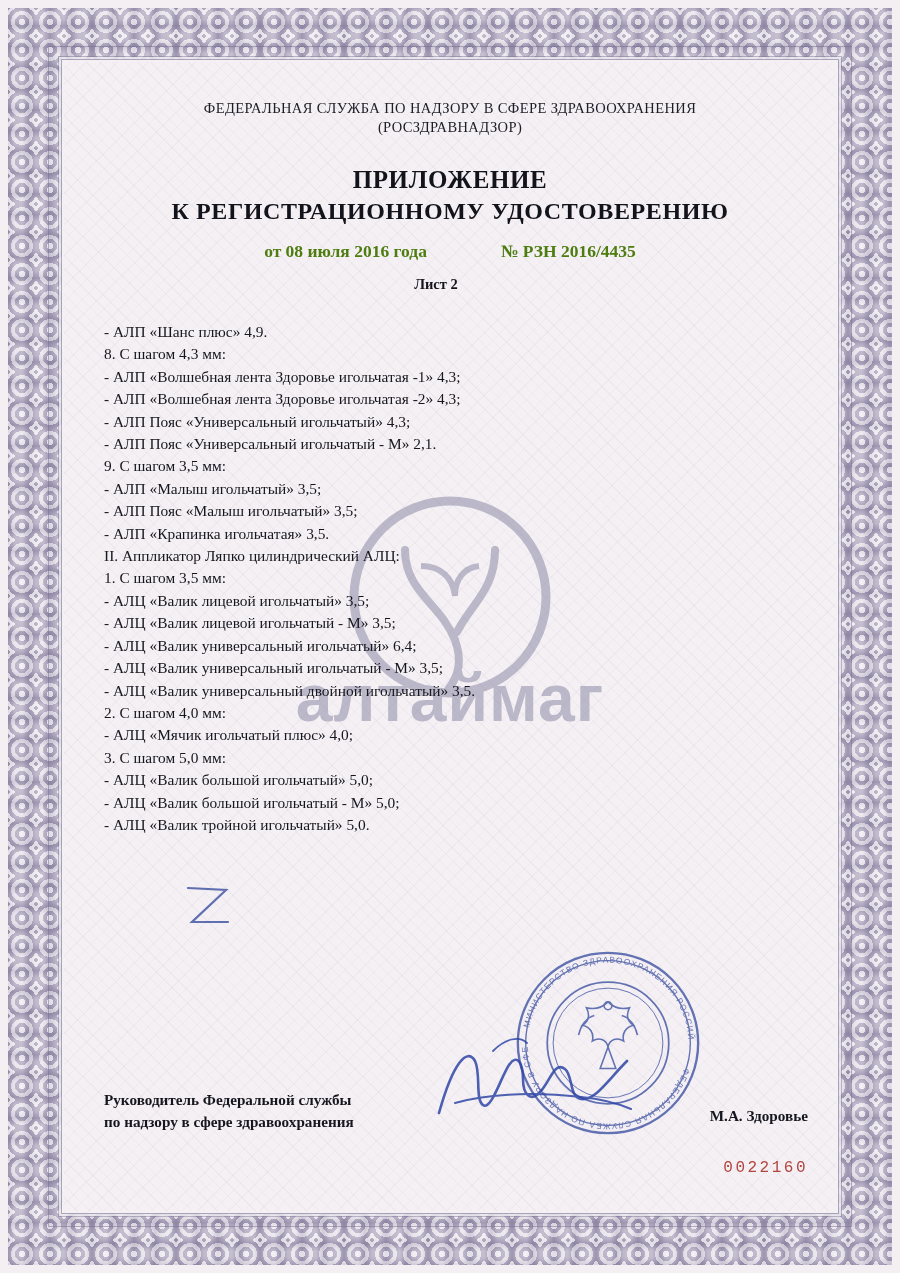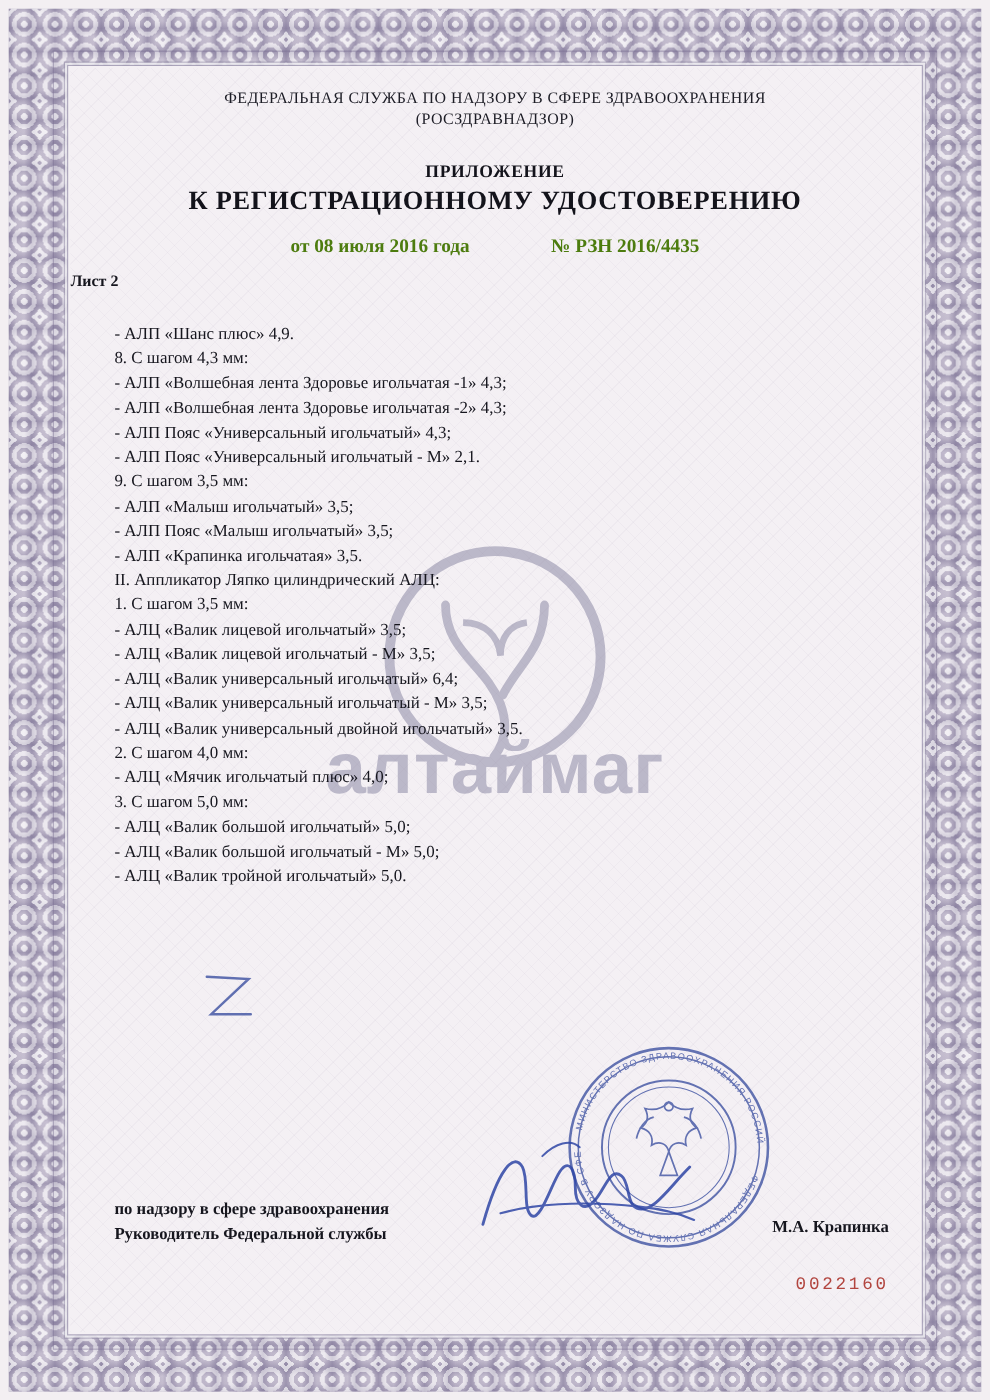--- a/index.html
+++ b/index.html
@@ -72,50 +72,50 @@
 
   
   .content {
     position: absolute;
     left: 64px; top: 62px; right: 64px; bottom: 62px;
     overflow: hidden;
   }
 
   .agency {
     text-align: center;
-    margin-top: 20px;
+    margin-top: 38px;
     font-size: 14.5px;
     letter-spacing: .4px;
     color: #1d1d26;
   }
   .agency .l2 { margin-top: 2px; }
 
   .title {
     text-align: center;
     margin-top: 30px;
     color: #13131b;
     font-weight: bold;
     letter-spacing: .6px;
   }
-  .title .t1 { font-size: 16px; }
+  .title .t1 { font-size: 25px; }
   .title .t2 { font-size: 24px; margin-top: 4px; }
   .title .t3 { font-size: 24px; margin-top: 4px; }
 
   .daterow {
     margin-top: 16px;
     display: flex;
     justify-content: center;
     gap: 74px;
     font-size: 17.5px;
     font-weight: bold;
     color: #4d7c0f;
   }
   .sheet {
     margin-top: 14px;
-    text-align: left;
+    text-align: center;
     padding-right: 28px;
     font-size: 14.5px;
     font-weight: bold;
     color: #15151d;
   }
 
   .list {
     margin-top: 28px;
     padding-left: 40px;
     font-size: 15.4px;
@@ -328,21 +328,21 @@
           <path d="M8 96 C22 46, 36 30, 44 44 C50 56, 44 82, 52 88 C60 94, 70 60, 78 48
                    C86 36, 92 46, 92 62 C92 78, 100 86, 110 74 C120 62, 124 44, 134 52
                    C142 58, 138 80, 150 82 C164 84, 176 64, 196 44"></path>
           <path d="M24 86 C52 78, 96 74, 150 80 C170 82, 186 86, 200 92" stroke-width="2"></path>
           <path d="M62 34 C74 22, 88 18, 96 26" stroke-width="1.8"></path>
         </g>
       </svg>
     </div>
 
     <div class="sigblock">
+      <div>Руководитель Федеральной службы</div>
       <div>по надзору в сфере здравоохранения</div>
-      <div>Руководитель Федеральной службы</div>
-    </div>
-
-    <div class="signame">М.А. Крапинка</div>
+    </div>
+
+    <div class="signame">М.А. Здоровье</div>
     <div class="docnum">0022160</div>
 
   </div>
 </div>
 
 </body></html>

